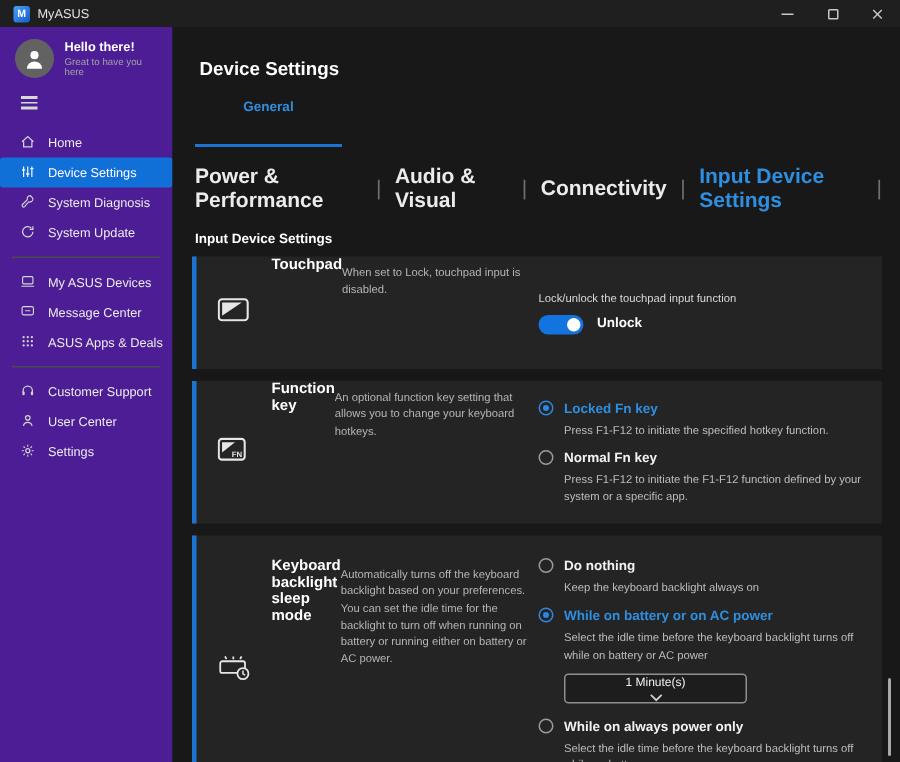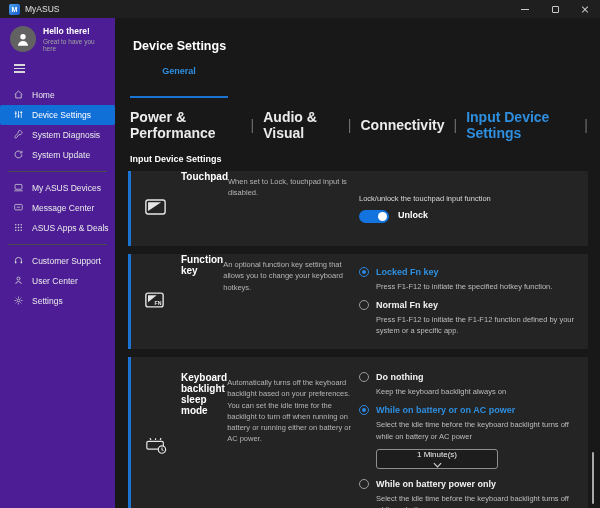--- a/index.html
+++ b/index.html
@@ -324,21 +324,21 @@
               <div class="dropdown">
                 <span>1 Minute(s)</span>
                 <svg width="9" height="6" viewBox="0 0 10 6">
                     <path d="M1 1l4 4 4-4" stroke="currentColor" fill="none" stroke-width="1.3"></path>
                   </svg>
               </div>
             </div>
             <div class="opt">
               <div class="opt-head">
                 <span class="radio"></span>
-                <span class="opt-label">While on battery power only</span>
+                <span class="opt-label">While on always power only</span>
               </div>
               <div class="opt-desc">Select the idle time before the keyboard backlight turns off while on battery power</div>
               <div class="dropdown disabled">
                 <span>1 Minute(s)</span>
                 <svg width="9" height="6" viewBox="0 0 10 6">
                     <path d="M1 1l4 4 4-4" stroke="currentColor" fill="none" stroke-width="1.3"></path>
                   </svg>
               </div>
             </div>
           </div>

